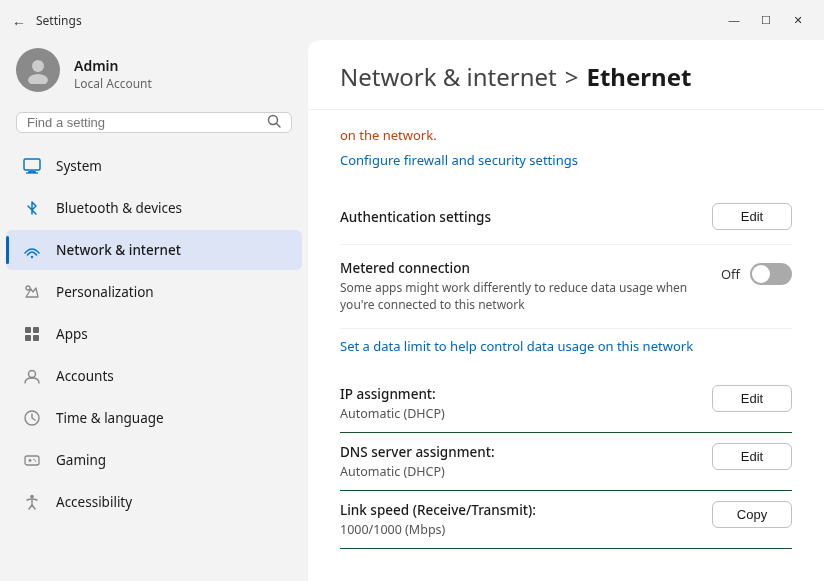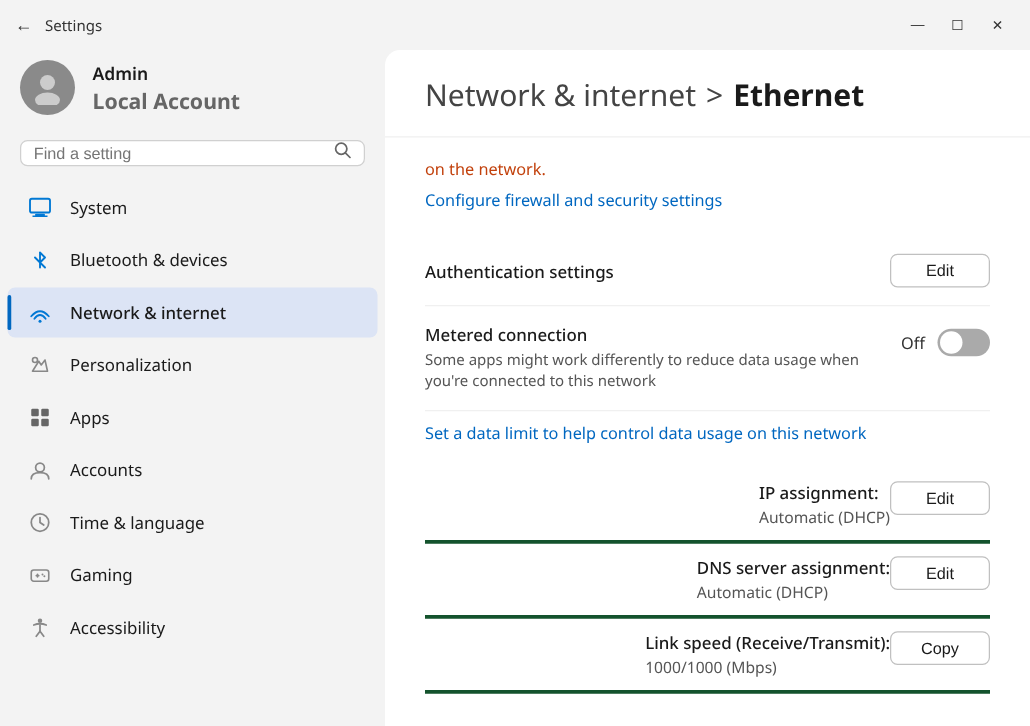--- a/index.html
+++ b/index.html
@@ -85,21 +85,21 @@
       border-radius: 50%;
       background: #8a8a8a;
       display: flex;
       align-items: center;
       justify-content: center;
       color: white;
       font-size: 20px;
     }
     .user-info { display: flex; flex-direction: column; }
     .user-name { font-size: 14px; font-weight: 600; color: #1a1a1a; }
-    .user-sub { font-size: 17px; color: #666; font-weight: bold; }
+    .user-sub { font-size: 12px; color: #666; }
 
     .search-box {
       margin: 4px 16px 12px 16px;
       display: flex;
       align-items: center;
       background: white;
       border: 1px solid #d0d0d0;
       border-radius: 6px;
       padding: 0 10px;
       gap: 8px;
@@ -239,23 +239,23 @@
       background: white;
       border-radius: 50%;
       top: 2px;
       left: 22px;
       transition: left 0.2s;
     }
     .toggle.off::after { left: 2px; }
     .ip-row {
       display: flex;
       align-items: flex-start;
-      justify-content: flex-end;
+      justify-content: space-between;
       padding: 10px 0;
-      border-bottom: 3px solid #14532d;
+      border-bottom: 1px solid #14532d;
     }
     .ip-label { font-size: 13.5px; color: #1a1a1a; font-weight: 500; }
     .ip-val { font-size: 12.5px; color: #555; margin-top: 2px; }
 
     .copy-btn {
       padding: 5px 20px;
       background: white;
       border: 1px solid #c0c0c0;
       border-radius: 6px;
       font-size: 13px;

